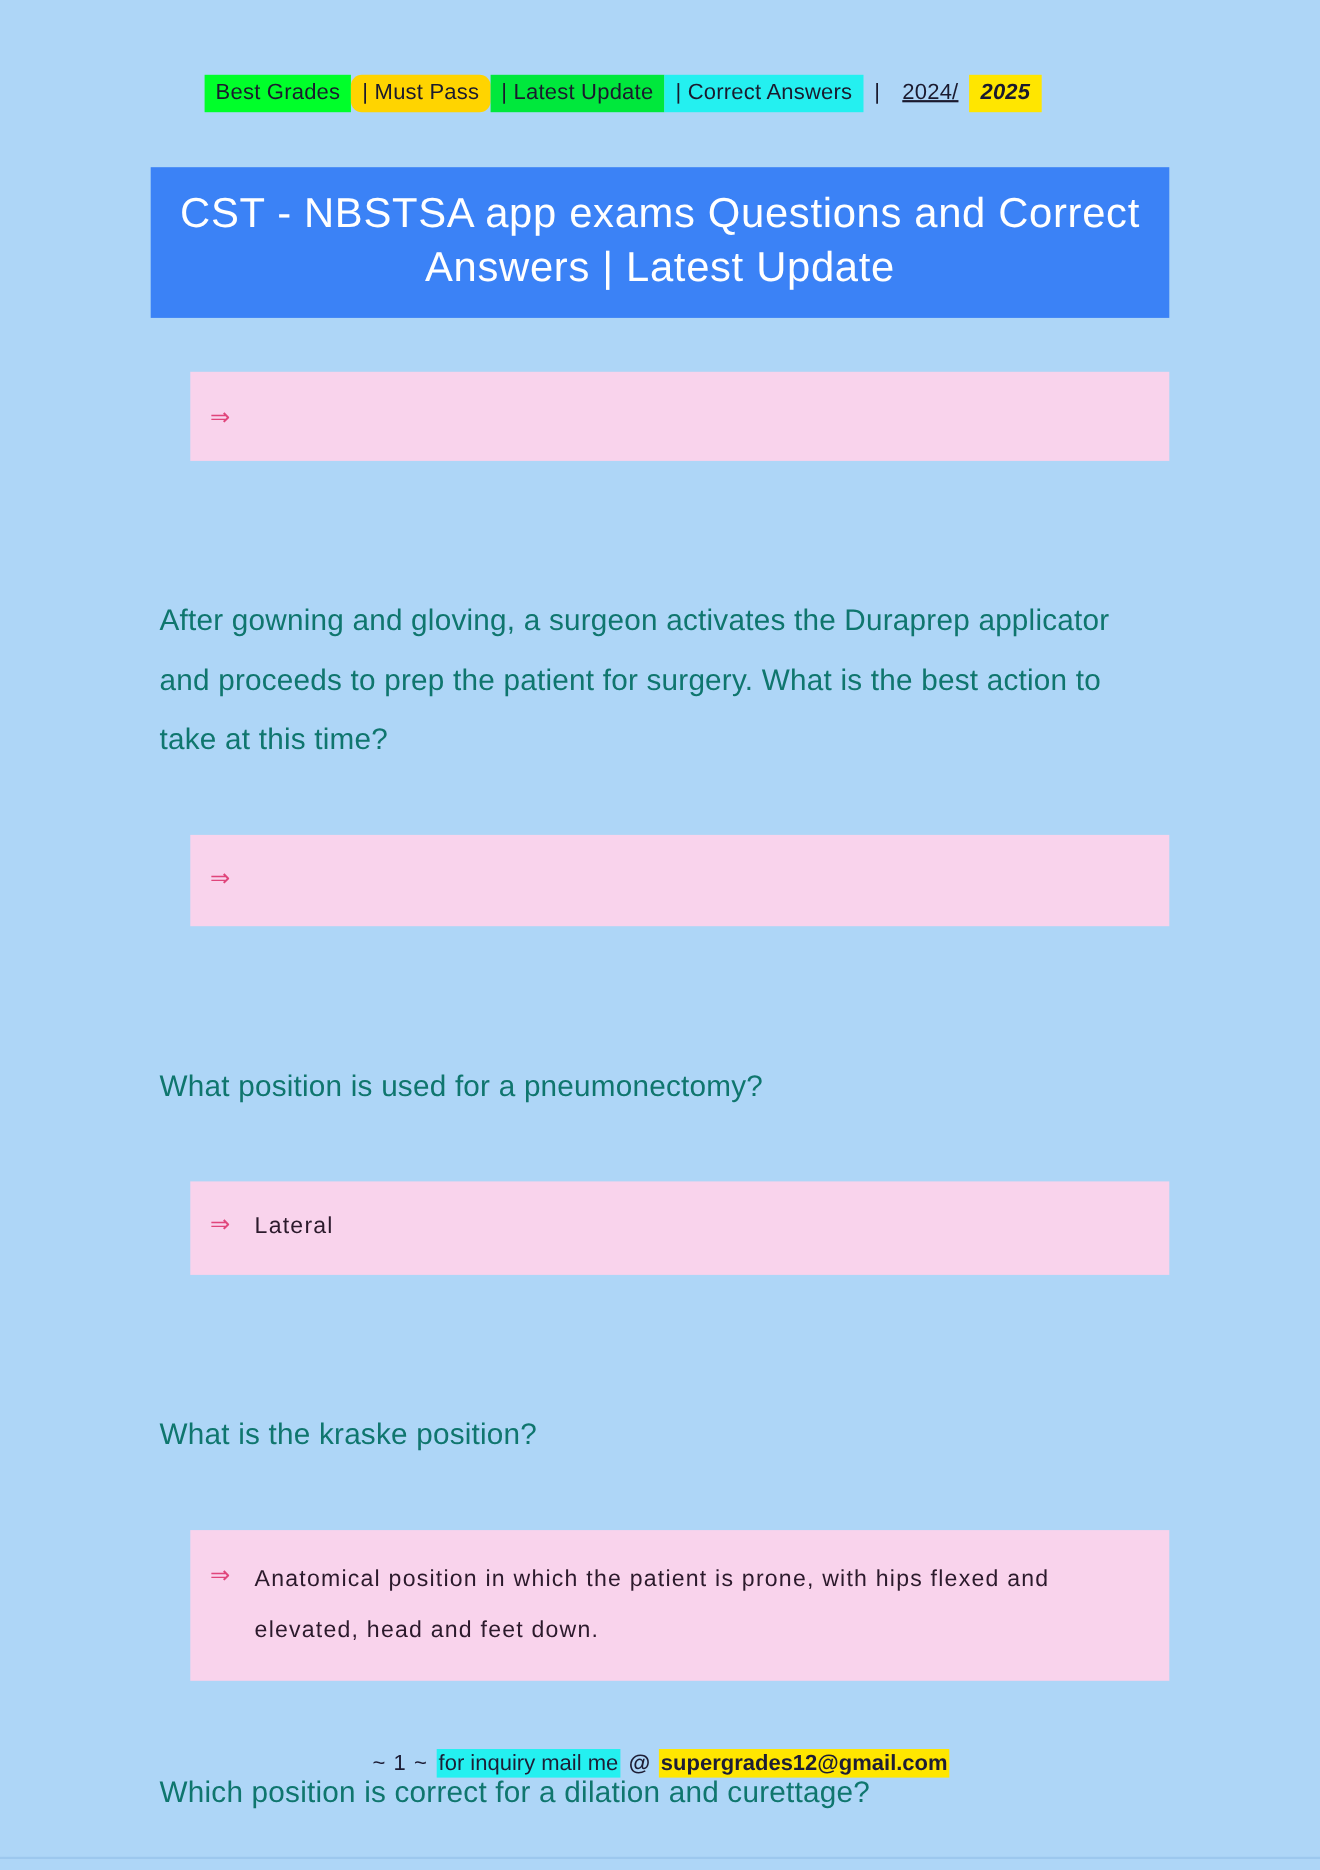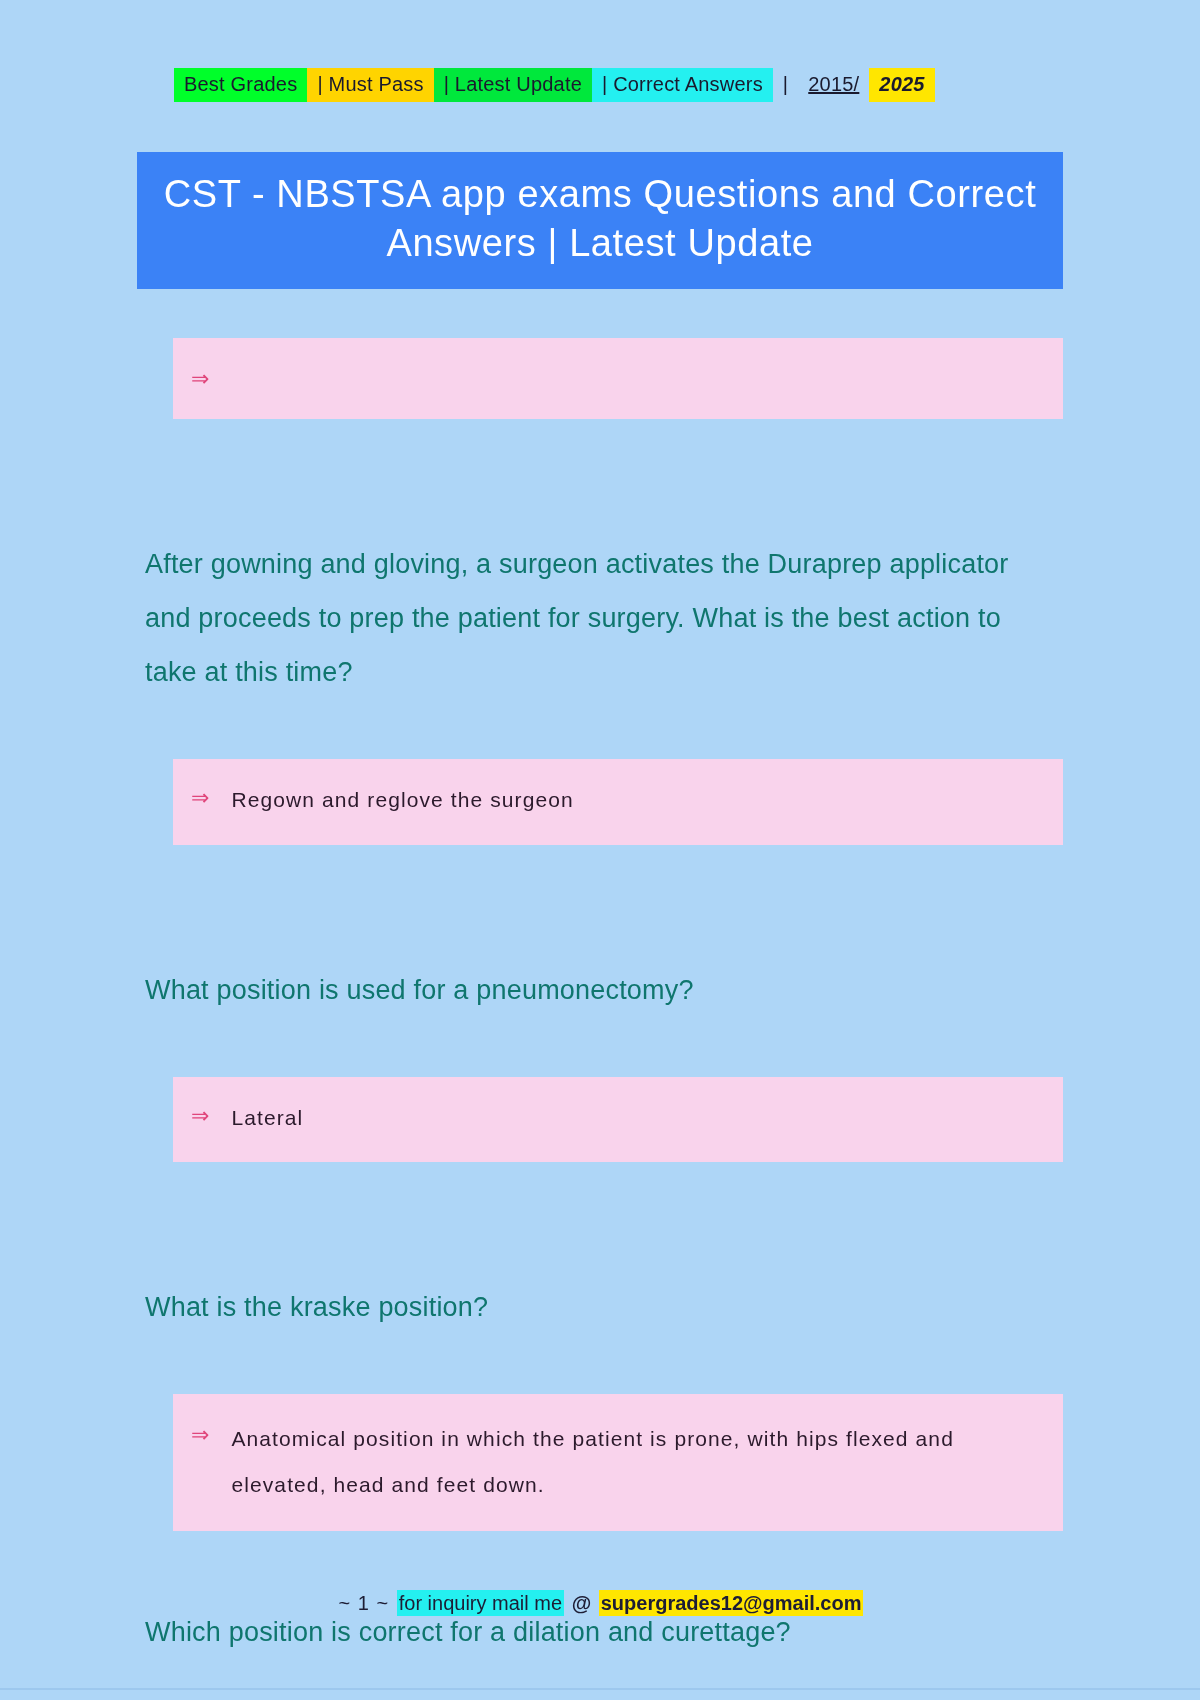--- a/index.html
+++ b/index.html
@@ -19,36 +19,36 @@
     position: relative;
     width: 1200px;
     height: 1700px;
     box-sizing: border-box;
   }
 
   
   .banner {
     position: absolute;
     top: 68px;
-    left: 174px;
+    left: 186px;
     display: flex;
     align-items: stretch;
     font-size: 20px;
     color: #1a1a2e;
     letter-spacing: 0.2px;
   }
   .banner .seg {
     display: flex;
     align-items: center;
     padding: 6px 10px 8px 10px;
     white-space: nowrap;
     line-height: 1;
   }
   .seg-1 { background: #00ff2a; }
-  .seg-2 { background: #ffd400; }
+  .seg-2 { background: #ffd400; border-radius: 10px; }
   .seg-3 { background: #00e83c; }
   .seg-4 { background: #24f0f0; }
   .seg-5 { background: transparent; padding-left: 6px; padding-right: 2px; }
   .seg-6 { background: transparent; padding: 6px 2px 8px 2px; text-decoration: underline; }
   .seg-7 { background: #ffe600; font-weight: bold; padding: 6px 6px 8px 2px; font-style: italic; }
 
   
   .title-band {
     position: absolute;
     top: 152px;
@@ -148,21 +148,21 @@
 <body>
 
 <div class="page">
 
   <div class="banner">
     <span class="seg seg-1">Best Grades</span>
     <span class="seg seg-2">| Must Pass</span>
     <span class="seg seg-3">| Latest Update</span>
     <span class="seg seg-4">| Correct Answers</span>
     <span class="seg seg-5">|</span>
-    <span class="seg seg-6">2015/</span>
+    <span class="seg seg-6">2024/</span>
     <span class="seg seg-7">2025</span>
   </div>
 
   <div class="title-band">CST - NBSTSA app exams Questions and Correct Answers | Latest Update</div>
 
   <div class="content">
 
 
     <div class="gap-c"></div>
 
@@ -171,21 +171,20 @@
     </div>
 
     <div class="gap-a"></div>
 
     <p class="question">After gowning and gloving, a surgeon activates the Duraprep applicator and proceeds to prep the patient for surgery. What is the best action to take at this time?</p>
 
     <div class="gap-c"></div>
 
     <div class="answer short">
       <span class="arrow">⇒</span>
-      <span class="atext">Regown and reglove the surgeon</span>
     </div>
 
     <div class="gap-a"></div>
 
     <p class="question">What position is used for a pneumonectomy?</p>
 
     <div class="gap-c"></div>
 
     <div class="answer short">
       <span class="arrow">⇒</span>

